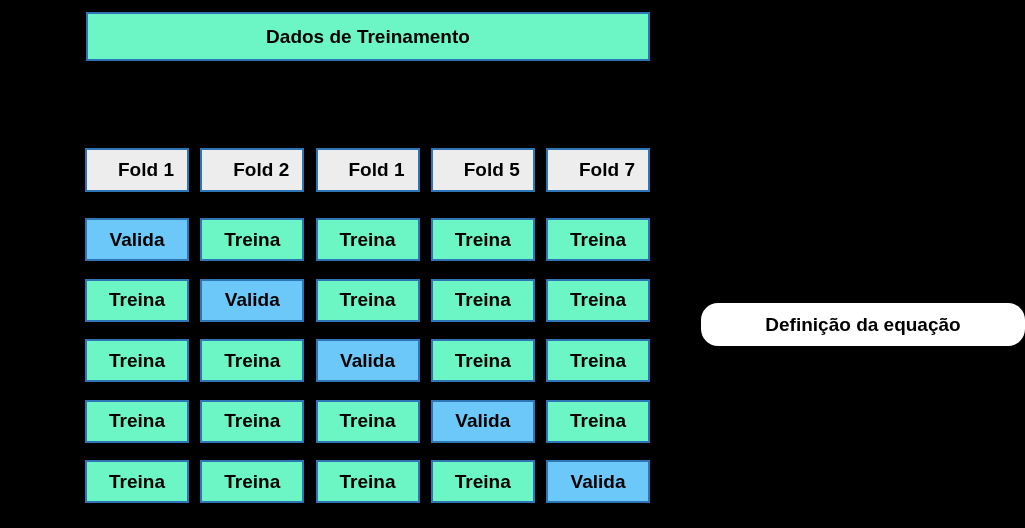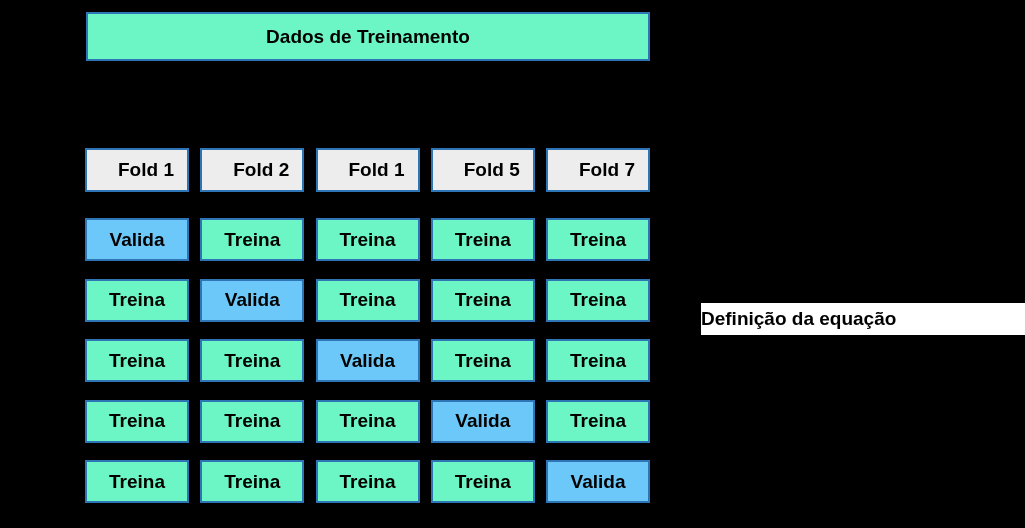--- a/index.html
+++ b/index.html
@@ -41,24 +41,24 @@
     border: 2px solid var(--border);
     display: flex; align-items: center; justify-content: center;
     font-size: 19px; font-weight: bold; color: var(--text);
   }
   .cell.header   { background: var(--header-fill); padding-left: 18px; }
   .cell.train    { background: var(--train-fill); }
   .cell.validate { background: var(--validate-fill); }
   .side-label {
     position: absolute;
     left: 701px; top: 303px;
-    width: 324px; height: 32px;
+    width: 324px; height: 43px;
     background: var(--side-label-bg);
-    display: flex; align-items: center; justify-content: flex-start;
-    font-size: 19px; font-weight: bold; color: var(--text);
+    display: flex; align-items: center; justify-content: center;
+    font-size: 19px; font-weight: bold; color: var(--text); border-radius: 17px;
   }
 </style>
 </head>
 <body>
 
 <div class="canvas">
 
   <div class="title-box">
     <span>Dados de Treinamento</span>
   </div>

